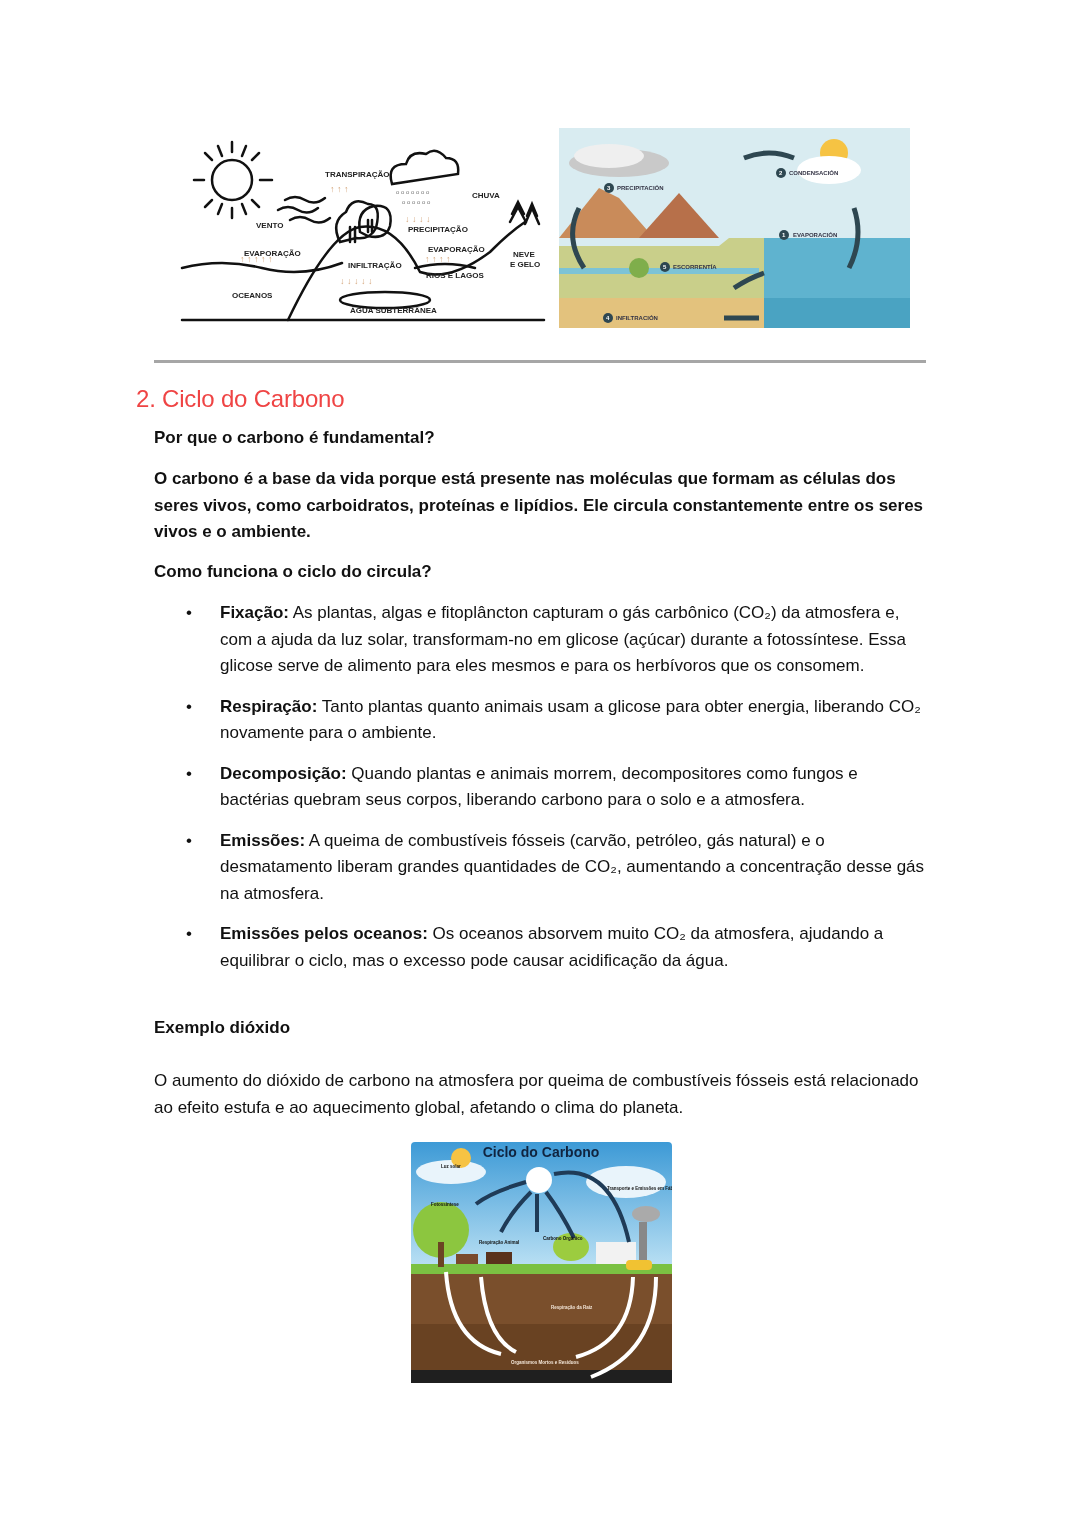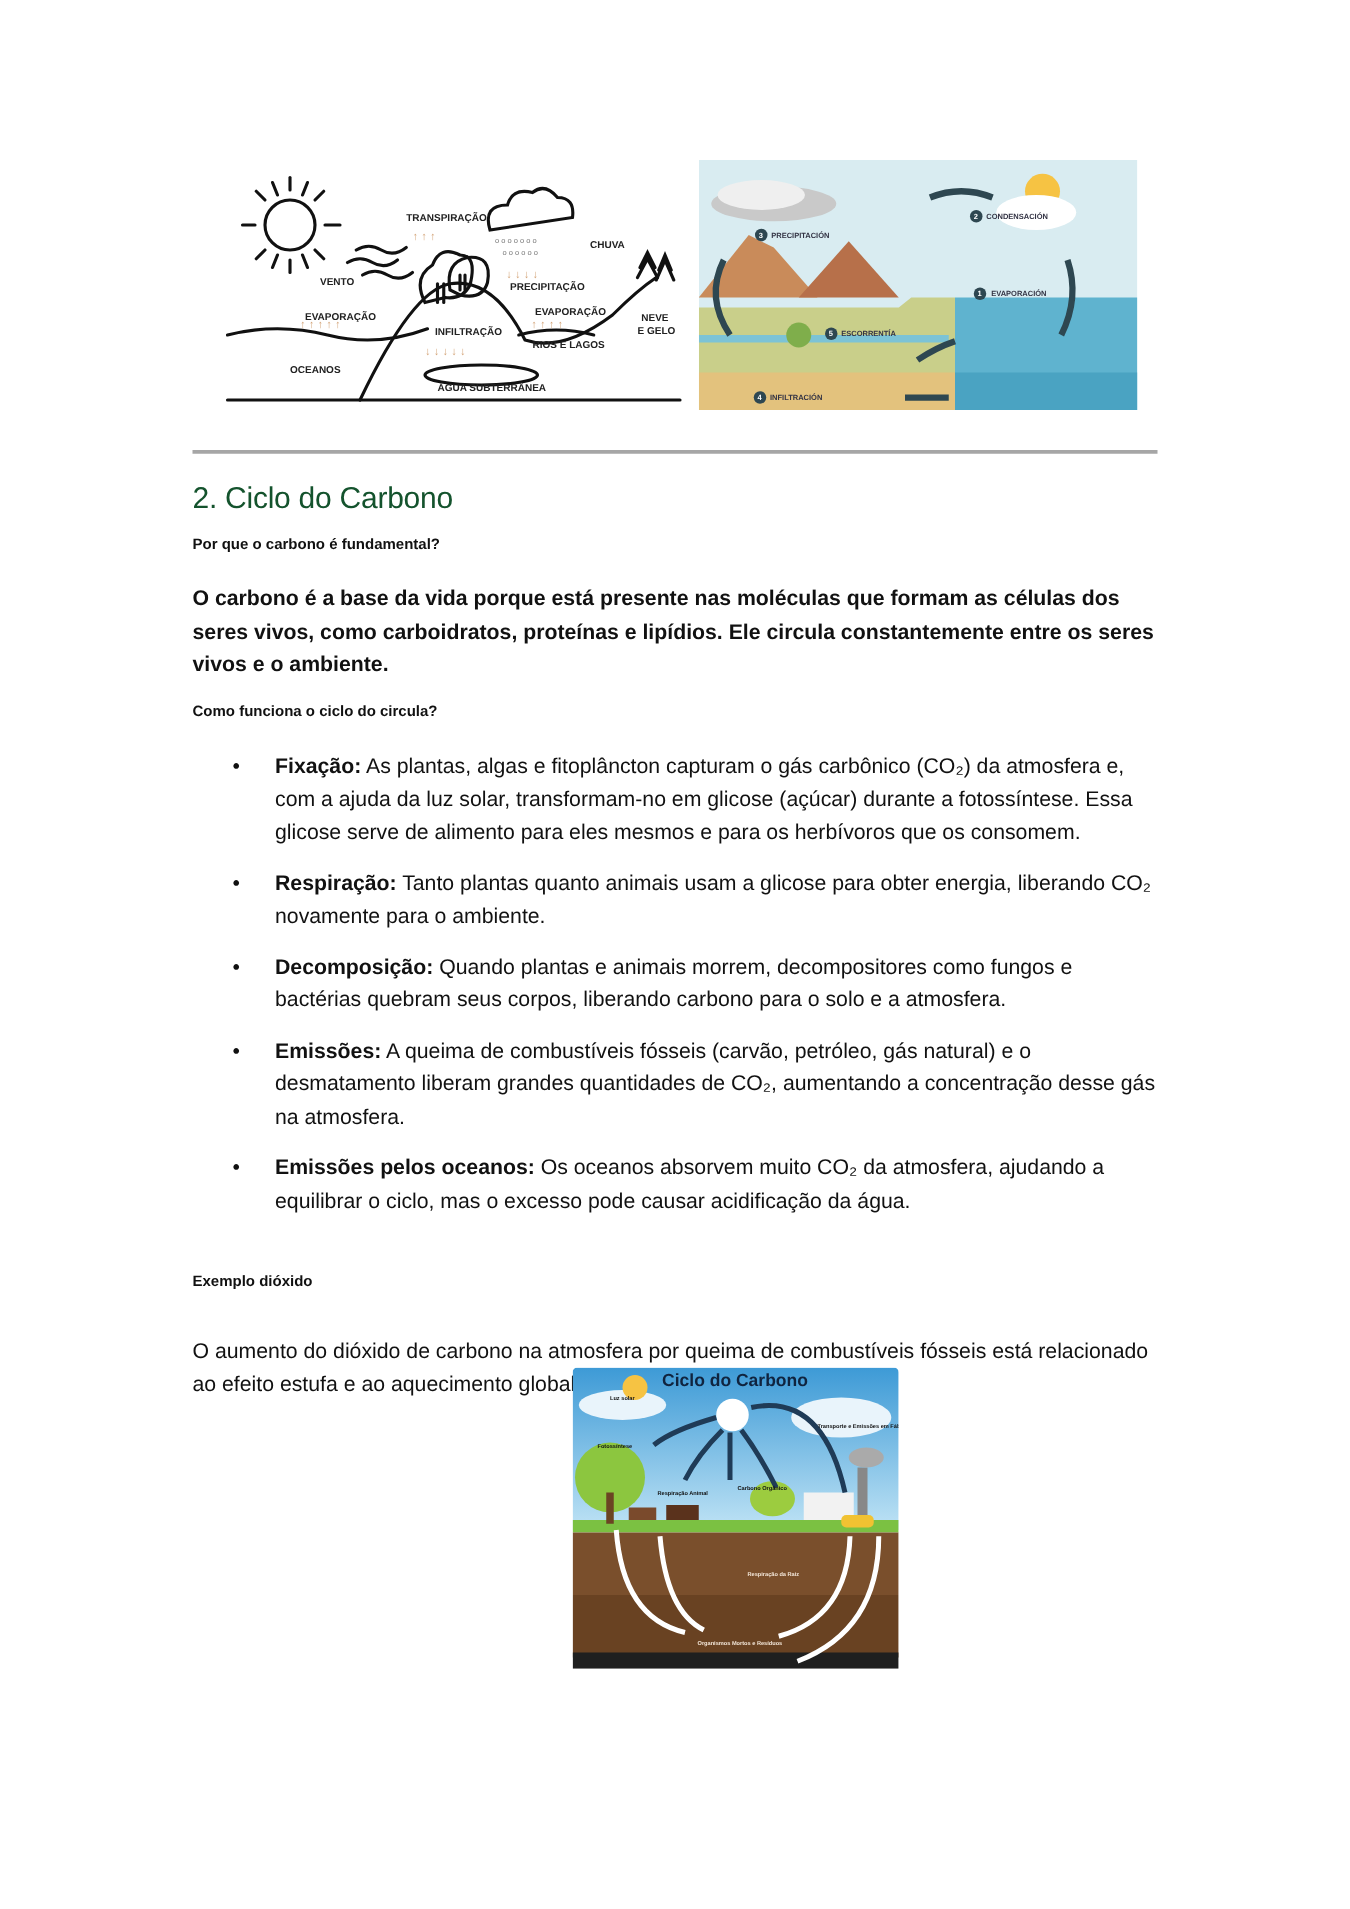--- a/index.html
+++ b/index.html
@@ -1,20 +1,20 @@
 <!DOCTYPE html>
 <html><head>
 <meta charset="utf-8">
 <style>
   html, body { margin:0; padding:0; background:#ffffff; }
   body { width:1080px; height:1527px; position:relative; overflow:hidden; font-family:"Liberation Sans", sans-serif; color:#111; }
   .img-box { position:absolute; overflow:hidden; }
   .rule { position:absolute; left:154px; top:360px; width:772px; height:3px; background:#a6a6a6; }
-  .h2 { position:absolute; left:154px; top:385px; font-size:24px; color:#14532d; font-family:"Liberation Sans", sans-serif; letter-spacing:-0.2px; }
-  .h3 { position:absolute; left:154px; font-size:12px; font-weight:bold; color:#111; }
+  .h2 { position:absolute; left:136px; top:385px; font-size:24px; color:#ef4444; font-family:"Liberation Sans", sans-serif; letter-spacing:-0.2px; }
+  .h3 { position:absolute; left:154px; font-size:17px; font-weight:bold; color:#111; }
   .para { position:absolute; left:154px; width:770px; font-size:17px; line-height:26.5px; color:#111; }
   .bullets { position:absolute; left:154px; top:600px; width:772px; margin:0; padding:0; list-style:none; }
   .bullets li { position:relative; padding-left:66px; font-size:17px; line-height:26.5px; margin-bottom:14px; }
   .bullets li .dot { position:absolute; left:32px; top:0; font-size:17px; }
   .bullets li b { font-weight:bold; }
   .lbl { font-family:"Liberation Sans", sans-serif; font-size:8px; fill:#222; font-weight:bold; }
 </style>
 </head>
 <body>
 
@@ -131,21 +131,21 @@
   <li><span class="dot">•</span><b>Fixação:</b><span> As plantas, algas e fitoplâncton capturam o gás carbônico (CO₂) da atmosfera e, com a ajuda da luz solar, transformam-no em glicose (açúcar) durante a fotossíntese. Essa glicose serve de alimento para eles mesmos e para os herbívoros que os consomem.</span></li>
   <li><span class="dot">•</span><b>Respiração:</b><span> Tanto plantas quanto animais usam a glicose para obter energia, liberando CO₂ novamente para o ambiente.</span></li>
   <li><span class="dot">•</span><b>Decomposição:</b><span> Quando plantas e animais morrem, decompositores como fungos e bactérias quebram seus corpos, liberando carbono para o solo e a atmosfera.</span></li>
   <li><span class="dot">•</span><b>Emissões:</b><span> A queima de combustíveis fósseis (carvão, petróleo, gás natural) e o desmatamento liberam grandes quantidades de CO₂, aumentando a concentração desse gás na atmosfera.</span></li>
   <li><span class="dot">•</span><b>Emissões pelos oceanos:</b><span> Os oceanos absorvem muito CO₂ da atmosfera, ajudando a equilibrar o ciclo, mas o excesso pode causar acidificação da água.</span></li>
 </ul>
 
 <div class="h3" style="top:1018px;">Exemplo dióxido</div>
 <div class="para" style="top:1068px;">O aumento do dióxido de carbono na atmosfera por queima de combustíveis fósseis está relacionado ao efeito estufa e ao aquecimento global, afetando o clima do planeta.</div>
 
-<div class="img-box" style="left:411px; top:1094px; width:261px; height:274px; border-radius:4px;margin-left:47px;">
+<div class="img-box" style="left:411px; top:1142px; width:261px; height:274px; border-radius:4px;">
   <svg width="261" height="241" viewBox="0 0 261 241">
     <defs>
       <linearGradient id="sky" x1="0" y1="0" x2="0" y2="1">
         <stop offset="0" stop-color="#3d9ad6"></stop>
           <stop offset="1" stop-color="#bfe3f5"></stop>
       </linearGradient>
     </defs>
     <rect x="0" y="0" width="261" height="130" fill="url(#sky)"></rect>
     <rect x="0" y="122" width="261" height="10" fill="#7bc142"></rect>
     <rect x="0" y="132" width="261" height="50" fill="#7a4f2c"></rect>

